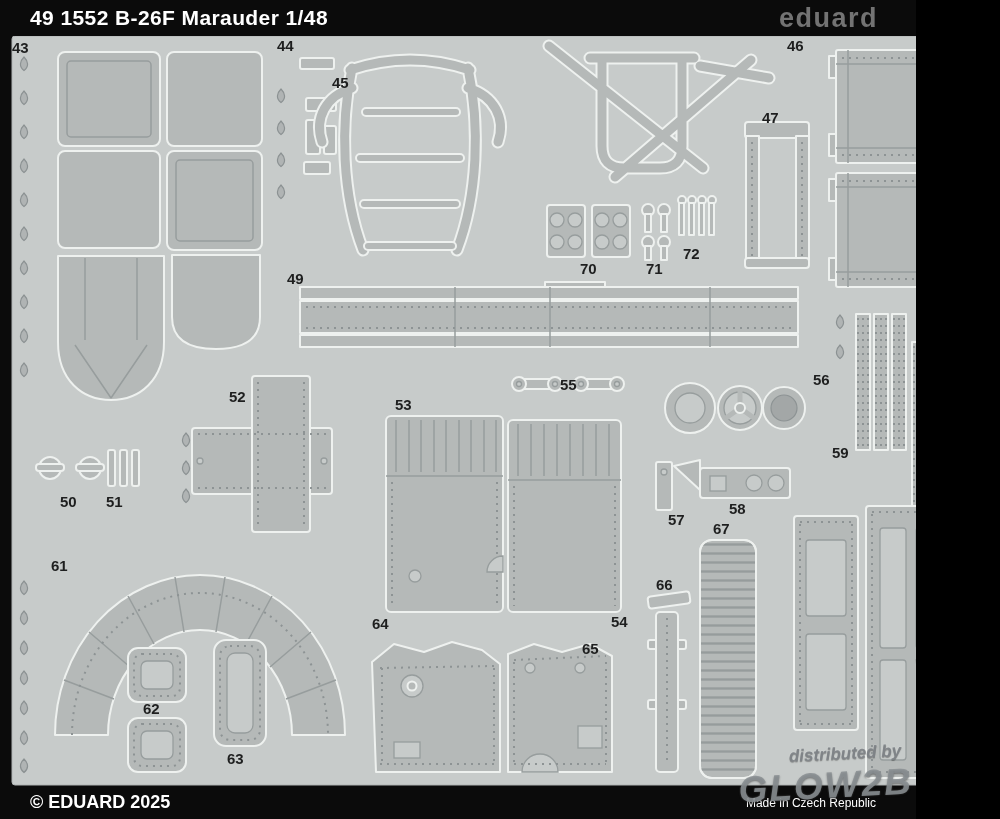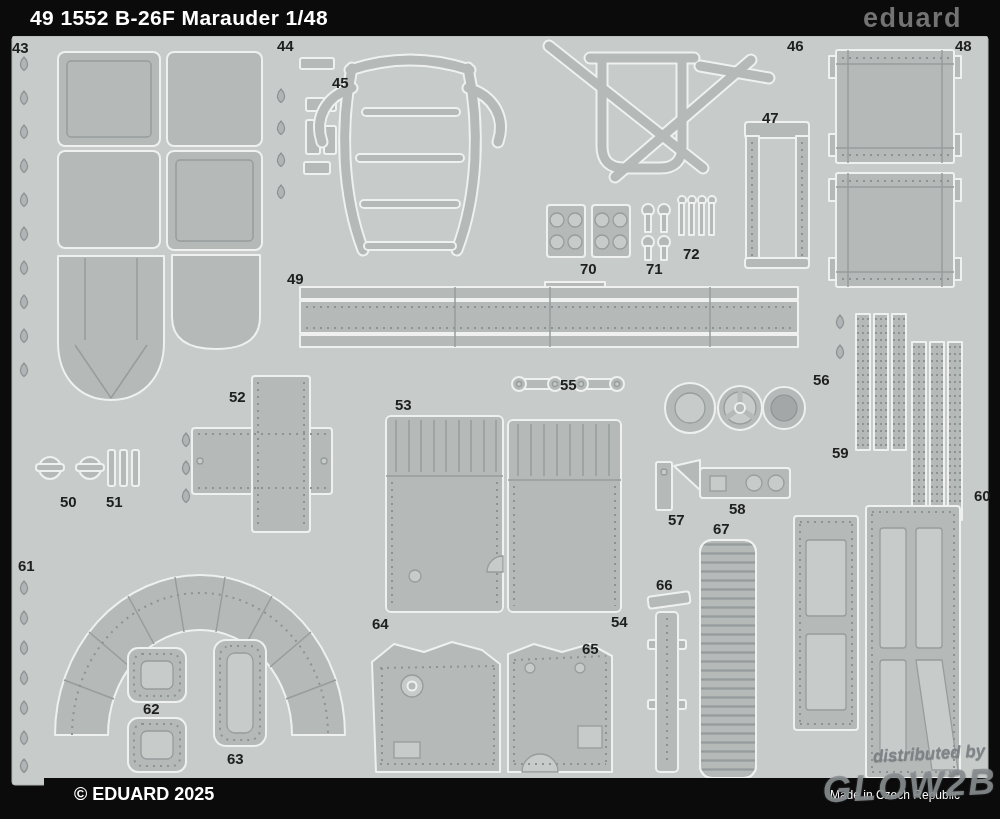--- a/index.html
+++ b/index.html
@@ -1,24 +1,24 @@
 <!DOCTYPE html>
 <html><head>
 <meta charset="utf-8">
 <style>
   html,body{margin:0;padding:0;background:#000;}
-  .stage{position:relative;width:1000px;height:819px;background:#0b0b0b;overflow:hidden;
+  .stage{position:relative;width:916px;height:819px;background:#0b0b0b;overflow:hidden;
          font-family:"Liberation Sans",sans-serif;}
   
   .topbar{position:absolute;top:0;left:0;right:0;height:36px;display:flex;align-items:center;
           justify-content:space-between;padding:0 38px 0 30px;box-sizing:border-box;background:#0b0b0b;z-index:5;}
   .title{color:#fff;font-size:21px;font-weight:bold;letter-spacing:.4px;white-space:nowrap;}
   .brand{color:#737373;font-size:27px;font-weight:bold;letter-spacing:1.5px;}
-  .botbar{position:absolute;bottom:8px;left:0;right:0;height:33px;display:flex;align-items:center;
-          justify-content:space-between;padding:0 40px 0 30px;box-sizing:border-box;background:#0b0b0b;z-index:5;margin-left:44px;}
+  .botbar{position:absolute;bottom:0;left:0;right:0;height:33px;display:flex;align-items:center;
+          justify-content:space-between;padding:0 40px 0 30px;box-sizing:border-box;background:#0b0b0b;z-index:5;}
   .copy{color:#fff;font-size:18px;font-weight:bold;}
   .origin{color:#fff;font-size:12px;}
   
   .fret-svg{position:absolute;left:0;top:0;width:1000px;height:819px;z-index:1;}
   .labels{position:absolute;inset:0;z-index:3;pointer-events:none;border-radius:16px;}
   .plabel{position:absolute;font-size:15px;font-weight:600;color:#1e1f1f;line-height:1;}
   
   .p   {fill:#b5b9b8;stroke:#eef1ef;stroke-width:2;stroke-linejoin:round;}
   .hole{fill:#c7cbca;stroke:#979d9d;stroke-width:1.3;}
   .d   {fill:none;stroke:#979d9d;stroke-width:1.5;}
@@ -352,21 +352,21 @@
       <span class="plabel" style="left: 106px; top: 494px;">51</span>
       <span class="plabel" style="left: 229px; top: 389px;">52</span>
       <span class="plabel" style="left: 395px; top: 397px;">53</span>
       <span class="plabel" style="left: 611px; top: 614px;">54</span>
       <span class="plabel" style="left: 560px; top: 377px;">55</span>
       <span class="plabel" style="left: 813px; top: 372px;">56</span>
       <span class="plabel" style="left: 668px; top: 512px;">57</span>
       <span class="plabel" style="left: 729px; top: 501px;">58</span>
       <span class="plabel" style="left: 832px; top: 445px;">59</span>
       <span class="plabel" style="left: 974px; top: 468px; margin-top: 20px;">60</span>
-      <span class="plabel" style="left: 18px; top: 558px;">61</span>
+      <span class="plabel" style="left: 51px; top: 558px;">61</span>
       <span class="plabel" style="left: 143px; top: 701px;">62</span>
       <span class="plabel" style="left: 227px; top: 751px;">63</span>
       <span class="plabel" style="left: 372px; top: 616px;">64</span>
       <span class="plabel" style="left: 582px; top: 641px;">65</span>
       <span class="plabel" style="left: 656px; top: 577px;">66</span>
       <span class="plabel" style="left: 713px; top: 521px;">67</span>
     </div>
 
   <div class="botbar">
     <span class="copy">© EDUARD 2025</span>

